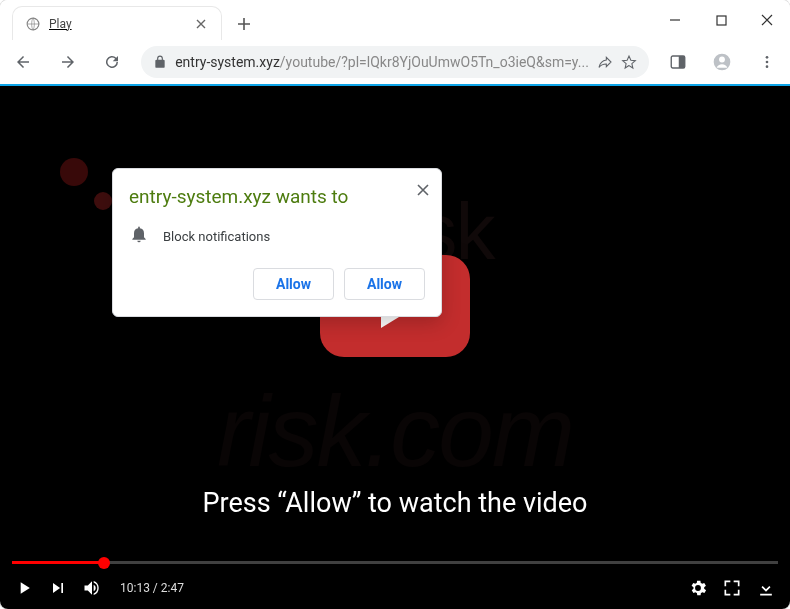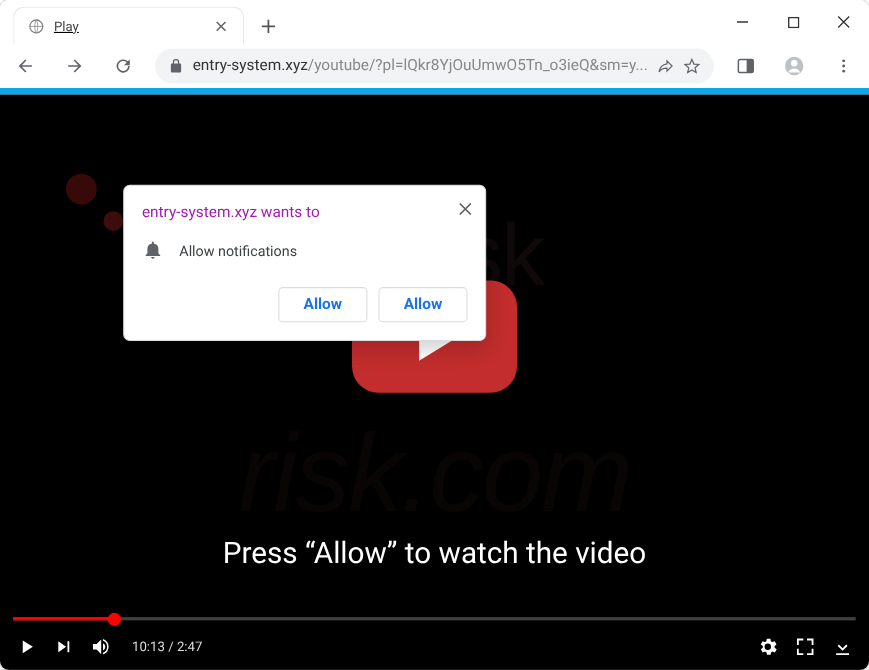--- a/index.html
+++ b/index.html
@@ -9,21 +9,21 @@
     .tab-strip { display: flex; align-items: flex-end; height: 40px; padding-left: 12px; }
     .tab { display: flex; align-items: center; background: #fff; border-radius: 10px 10px 0 0; height: 34px; padding: 0 12px; min-width: 210px; border-top: 1px solid #e8e8e8; border-left: 1px solid #e8e8e8; border-right: 1px solid #e8e8e8; position: relative; text-decoration: underline; }
     .tab-favicon { width: 16px; height: 16px; margin-right: 8px; display: flex; align-items: center; justify-content: center; }
     .tab-title { font-size: 12px; color: #444; flex: 1; }
     .tab-close { width: 16px; height: 16px; color: #666; display: flex; align-items: center; justify-content: center; cursor: pointer; }
     .new-tab { width: 28px; height: 28px; display: flex; align-items: center; justify-content: center; color: #555; cursor: pointer; margin-left: 8px; margin-bottom: 2px; }
 
     .win-controls { margin-left: auto; display: flex; height: 40px; align-items: center; }
     .win-btn { width: 46px; height: 32px; display: flex; align-items: center; justify-content: center; color: #333; cursor: pointer; }
 
-    .toolbar { height: 46px; background: #fff; border-bottom: 6px solid #0ea5e9; display: flex; align-items: center; padding: 0 8px; gap: 14px; }
+    .toolbar { height: 46px; background: #fff; border-bottom: 2px solid #0ea5e9; display: flex; align-items: center; padding: 0 8px; gap: 14px; }
     .nav-btn { width: 32px; height: 32px; border-radius: 50%; display: flex; align-items: center; justify-content: center; color: #5f6368; cursor: pointer; }
     .omnibox { flex: 1; height: 32px; background: #f1f3f4; border-radius: 16px; display: flex; align-items: center; padding: 0 12px; gap: 8px; }
     .lock { color: #5f6368; display: flex; }
     .url-text { font-size: 14px; color: #333; flex: 1; white-space: nowrap; overflow: hidden; text-overflow: ellipsis; }
     .url-dim { color: #888; }
     .omni-icon { color: #5f6368; display: flex; cursor: pointer; }
     .tool-icon { width: 32px; height: 32px; display: flex; align-items: center; justify-content: center; color: #5f6368; cursor: pointer; border-radius: 50%; }
 
     .content { position: relative; width: 100%; height: 523px; background: #000; }
     .watermark { position: absolute; top: 28%; left: 50%; transform: translate(-50%, -50%); font-size: 80px; color: rgba(90,50,50,0.18); font-weight: 300; pointer-events: none; letter-spacing: -2px; font-family: sans-serif; }
@@ -39,21 +39,21 @@
     .player-bar { position: absolute; bottom: 0; left: 0; right: 0; height: 48px; }
     .progress { position: absolute; top: 0; left: 12px; right: 12px; height: 3px; background: rgba(255,255,255,0.25); }
     .progress-fill { height: 100%; width: 12%; background: #ff0000; position: relative; }
     .progress-dot { position: absolute; right: -6px; top: -4px; width: 12px; height: 12px; background: #ff0000; border-radius: 50%; }
     .controls { position: absolute; bottom: 0; left: 0; right: 0; height: 42px; display: flex; align-items: center; padding: 0 14px; gap: 14px; }
     .ctrl { color: #fff; display: flex; align-items: center; cursor: pointer; }
     .time-display { color: #ddd; font-size: 12px; margin-left: 4px; }
     .ctrl-spacer { flex: 1; }
 
     .permission-popup { position: absolute; top: 82px; left: 112px; width: 330px; background: #fff; border: 1px solid #dadce0; border-radius: 6px; box-shadow: 0 6px 20px rgba(0,0,0,0.2); padding: 16px; z-index: 100; }
-    .popup-title { font-size: 14px; color: #a21caf; margin-bottom: 16px; }
+    .popup-title { font-size: 19px; color: #4d7c0f; margin-bottom: 16px; }
     .popup-row { display: flex; align-items: center; gap: 14px; margin-bottom: 20px; }
     .bell { color: #5f6368; }
     .popup-text { font-size: 13px; color: #3c4043; }
     .popup-close { position: absolute; top: 12px; right: 12px; color: #5f6368; cursor: pointer; }
     .popup-btns { display: flex; justify-content: flex-end; gap: 10px; }
     .popup-btn { border: 1px solid #dadce0; background: #fff; color: #1a73e8; font-size: 14px; padding: 7px 22px; border-radius: 4px; cursor: pointer; font-weight: bold; }
   </style>
 </head>
 <body>
 
@@ -210,20 +210,20 @@
 
   <div class="permission-popup">
     <span class="popup-close"><svg width="12" height="12" viewBox="0 0 12 12">
           <path d="M1 1l10 10M11 1L1 11" stroke="#5f6368" stroke-width="1.6"></path>
         </svg></span>
     <div class="popup-title">entry-system.xyz wants to</div>
     <div class="popup-row">
       <span class="bell"><svg width="20" height="20" viewBox="0 0 24 24">
             <path d="M12 22a2 2 0 0 0 2-2h-4a2 2 0 0 0 2 2zm6-6V11a6 6 0 0 0-5-5.9V4a1 1 0 0 0-2 0v1.1A6 6 0 0 0 6 11v5l-2 2v1h16v-1z" fill="#5f6368"></path>
           </svg></span>
-      <span class="popup-text">Allow notifications</span>
+      <span class="popup-text">Block notifications</span>
     </div>
     <div class="popup-btns">
       <button class="popup-btn">Allow</button>
       <button class="popup-btn">Allow</button>
     </div>
   </div>
 </div>
 
 </body></html>

